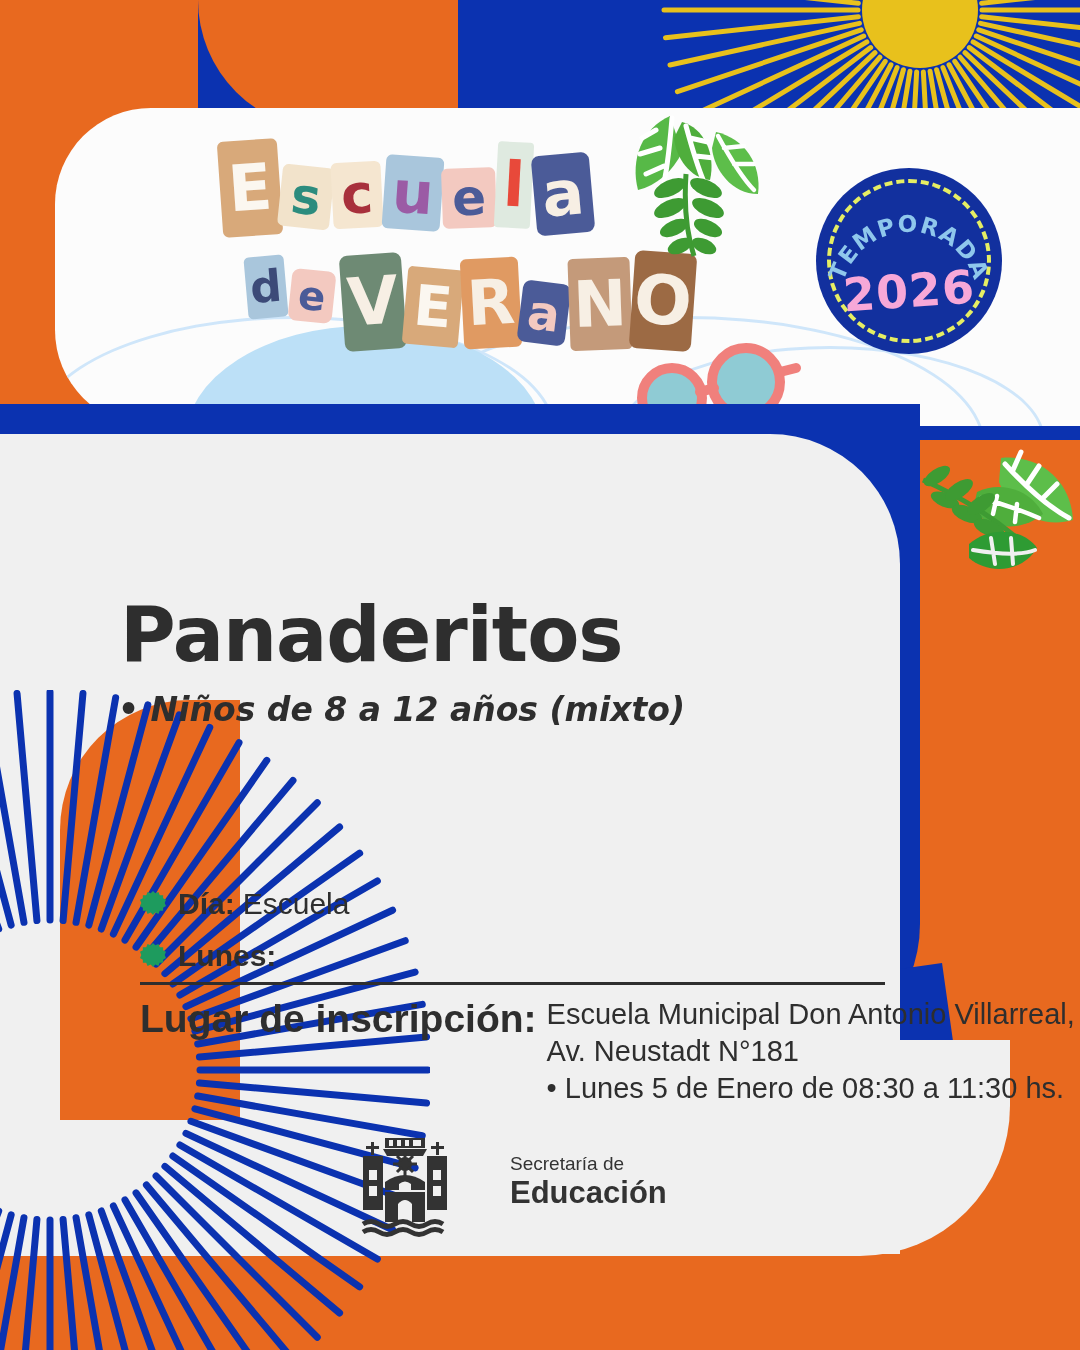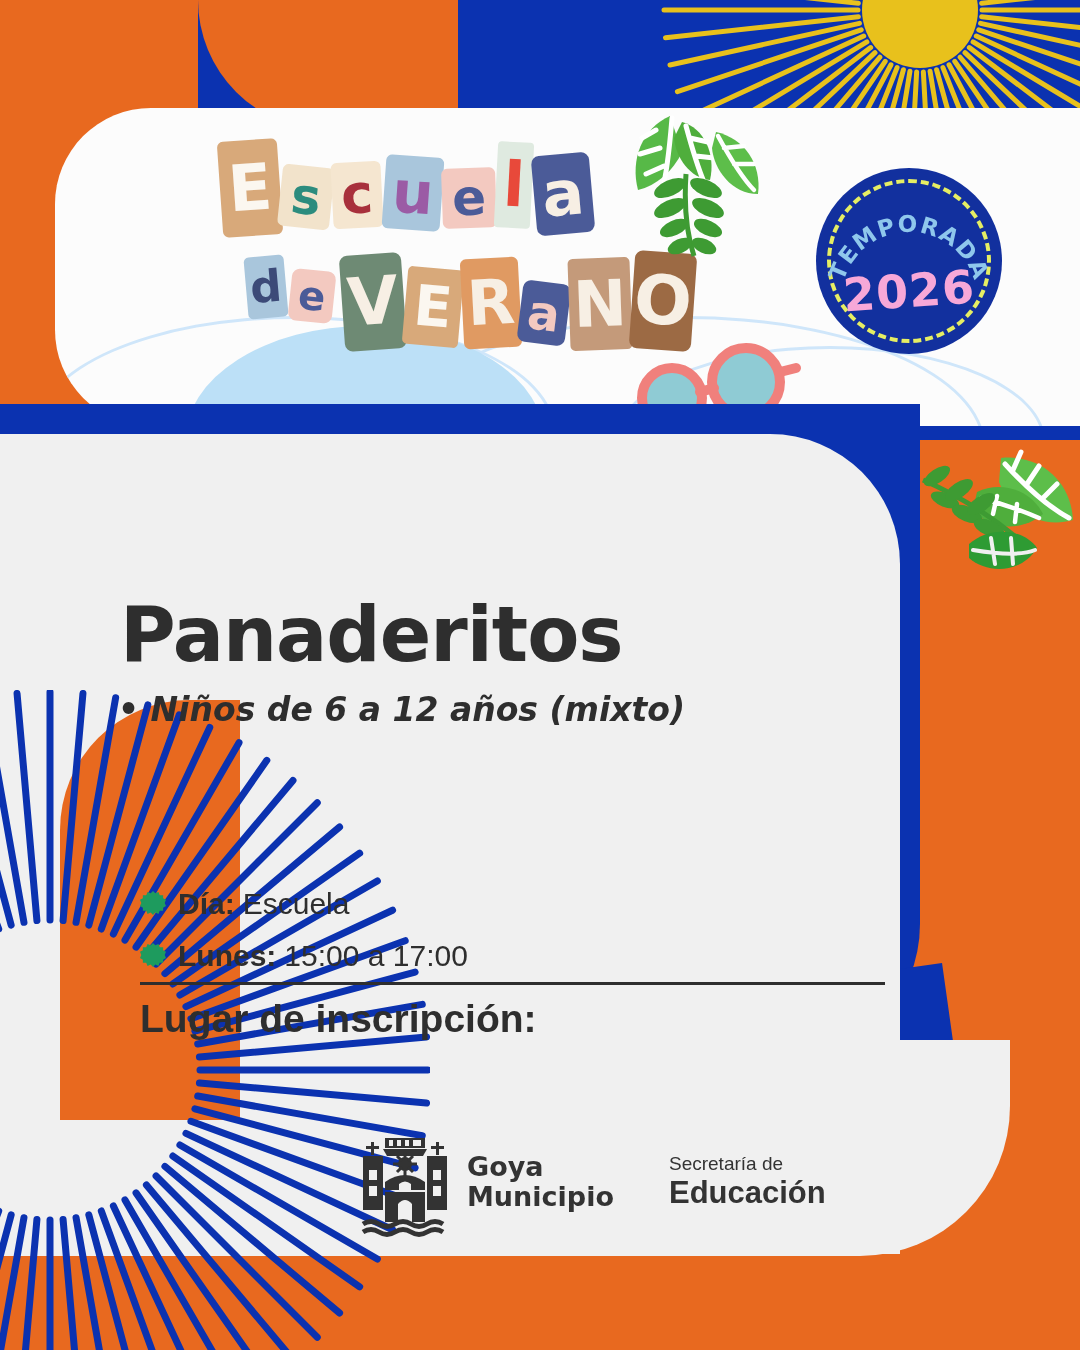--- a/index.html
+++ b/index.html
@@ -411,39 +411,43 @@
       </defs>
       <text font-family="DejaVu Sans, sans-serif" font-size="23" font-weight="bold" fill="#8FC7EC" letter-spacing="1.5">
         <textPath href="#arcpath" startOffset="50%" text-anchor="middle">TEMPORADA</textPath>
       </text>
     </svg>
     <div class="badge-year">2026</div>
   </div>
 
   <div class="content">
     <div class="title">Panaderitos</div>
-    <div class="subtitle">• Niños de 6 a 12 años (mixto)</div>
+    <div class="subtitle">• Niños de 8 a 12 años (mixto)</div>
 
     <div class="info-list">
       <div class="info-row">
         <span class="star"></span>
         <span class="info-label">Día:</span>
         <span class="info-value">Escuela</span>
       </div>
       <div class="info-row">
         <span class="star"></span>
         <span class="info-label">Lunes:</span>
-        <span class="info-value">15:00 a 17:00</span>
       </div>
     </div>
 
     <div class="divider"></div>
 
     <div class="reg-block">
       <div class="reg-label">Lugar de inscripción:</div>
+      <div class="reg-lines">
+        <div class="reg-line">Escuela Municipal Don Antonio Villarreal,</div>
+        <div class="reg-line">Av. Neustadt N°181</div>
+        <div class="reg-line">• Lunes 5 de Enero de 08:30 a 11:30 hs.</div>
+      </div>
     </div>
 
     <div class="footer">
       <svg class="crest" viewBox="0 0 100 112">
         <g fill="#333">
 
           <path d="M30 12 h40 v10 h-40 z"></path>
           <path d="M28 23 h44 l-4 7 h-36 z"></path>
           <rect x="34" y="14" width="4" height="6" fill="#F0F0F0"></rect>
           <rect x="42" y="14" width="4" height="6" fill="#F0F0F0"></rect>
@@ -470,23 +474,19 @@
 
           <path d="M30 56 q20 -14 40 0 v8 h-40 z"></path>
           <path d="M44 58 q6 -5 12 0 v6 h-12 z" fill="#F0F0F0"></path>
           <rect x="30" y="66" width="40" height="30"></rect>
           <path d="M43 78 q7 -8 14 0 v18 h-14 z" fill="#F0F0F0"></path>
 
           <path d="M8 98 q8 -5 16 0 t16 0 t16 0 t16 0 t16 0" stroke="#333" stroke-width="5" fill="none"></path>
           <path d="M8 106 q8 -5 16 0 t16 0 t16 0 t16 0 t16 0" stroke="#333" stroke-width="5" fill="none"></path>
         </g>
       </svg>
-      <div class="goya-txt">
-        <div>Goya</div>
-        <div>Municipio</div>
-      </div>
       <div class="sec-txt">
         <div class="sec-top">Secretaría de</div>
         <div class="sec-bot">Educación</div>
       </div>
     </div>
   </div>
 </div>
 
 </body></html>

